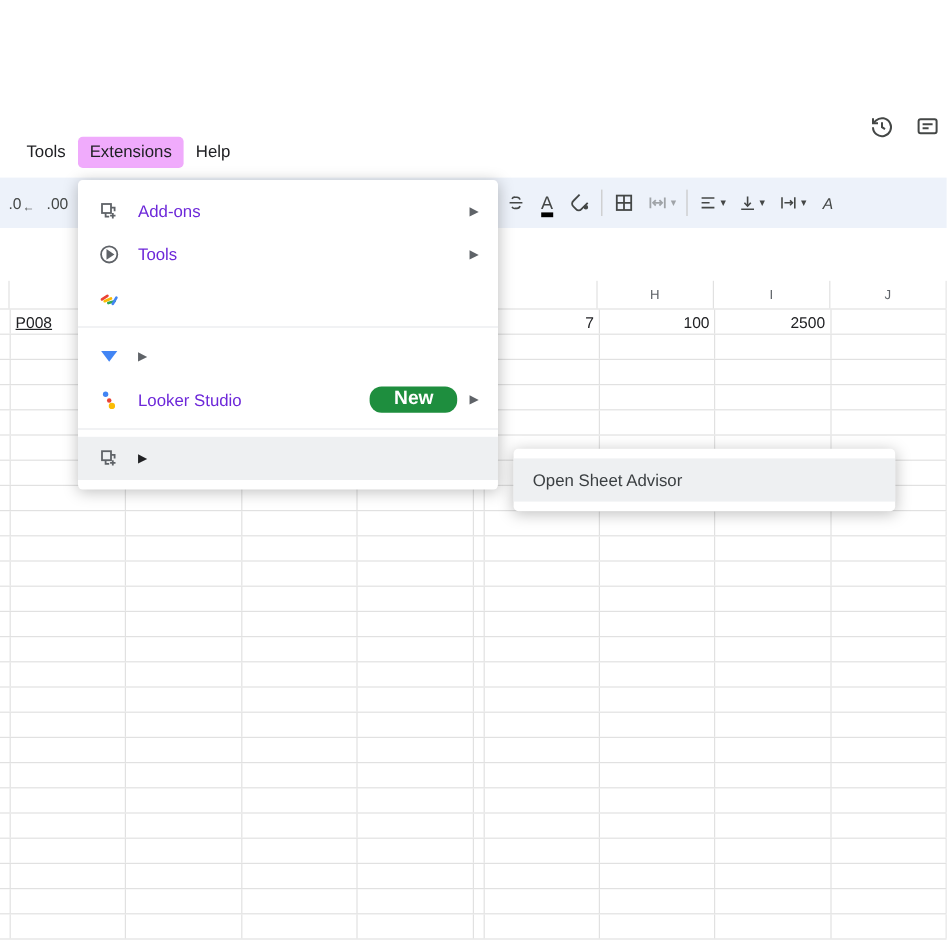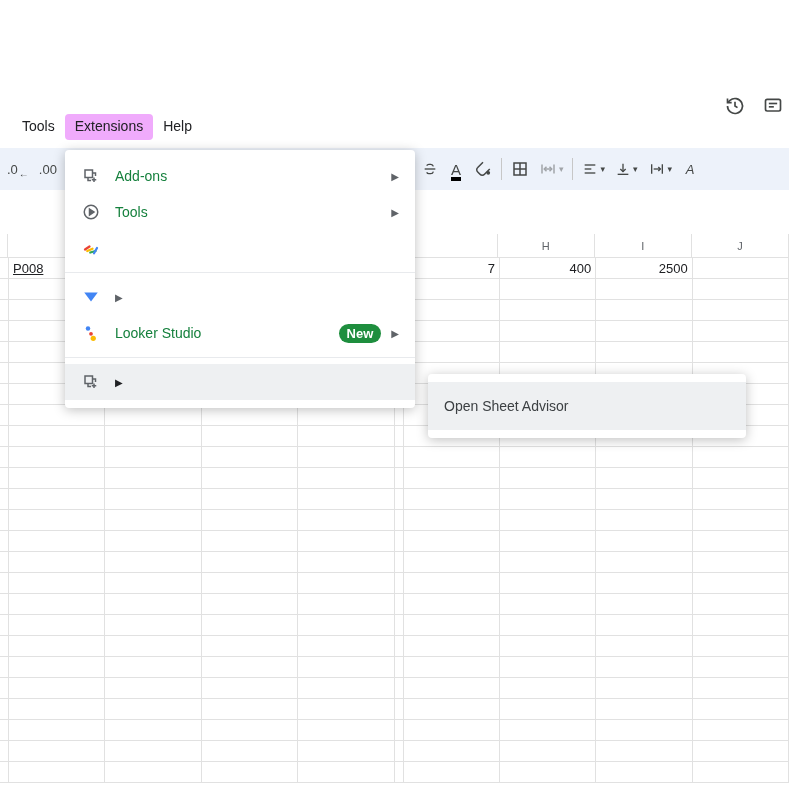--- a/index.html
+++ b/index.html
@@ -18,26 +18,26 @@
   .colh { border-right: 1px solid #e1e1e1; text-align: center; font-size: 11px; color: #5f6368; line-height: 24px; }
   .rowarea { }
   .row { display: flex; height: 21px; border-bottom: 1px solid #e1e1e1; }
   .cell { border-right: 1px solid #e1e1e1; font-size: 13px; padding: 1px 4px; color: #202124; text-align: right; line-height: 19px; overflow: hidden; }
   .cell.left { text-align: left; }
   .colA { width: 9px; } .colB { width: 114px; text-decoration: underline; } .colC { width: 114px; } .colD { width: 114px; } .colE { width: 114px; } .colF { width: 5px; } .colG { width: 114px; } .colH { width: 114px; } .colI { width: 114px; } .colJ { width: 114px; }
   .dropdown { position: absolute; top: 150px; left: 65px; width: 350px; background: #fff; border-radius: 4px; box-shadow: 0 2px 12px rgba(0,0,0,0.25); padding: 8px 0; z-index: 10; }
   .dd-item { display: flex; align-items: center; height: 36px; padding: 0 16px; cursor: pointer; position: relative; }
   .dd-item:hover, .dd-item.hover { background: #eef0f2; }
   .dd-icon { width: 20px; height: 20px; margin-right: 14px; display: flex; align-items: center; justify-content: center; font-size: 16px; }
-  .dd-label { font-size: 14px; color: #15803d; flex: 1; }
+  .dd-label { font-size: 14px; color: #6d28d9; flex: 1; }
   .dd-arrow { font-size: 10px; color: #5f6368; }
   .dd-sep { height: 1px; background: #e8eaed; margin: 6px 0; }
-  .badge-new { background: #1e8e3e; color: #fff; font-size: 13px; font-weight: bold; padding: 2px 8px; border-radius: 10px; margin-right: 10px; }
+  .badge-new { background: #1e8e3e; color: #fff; font-size: 16px; font-weight: bold; padding: 2px 20px; border-radius: 10px; margin-right: 10px; }
   .submenu { position: absolute; top: 374px; left: 428px; width: 318px; background: #fff; border-radius: 4px; box-shadow: 0 2px 12px rgba(0,0,0,0.25); padding: 8px 0; z-index: 11; }
-  .sub-item { display: flex; align-items: center; height: 48px; padding: 0 16px; cursor: pointer; }
+  .sub-item { display: flex; align-items: center; height: 36px; padding: 0 16px; cursor: pointer; }
   .sub-item.hover { background: #eef0f2; }
   .sub-label { font-size: 14px; color: #3c4043; }
   .text-color-icon { position: relative; }
   .text-color-icon .underline { position: absolute; bottom: -3px; left: 0; right: 0; height: 4px; background: #000; }
   svg { display: block; }
 </style>
 </head>
 <body>
 
 <div class="topright">
@@ -153,21 +153,21 @@
   </div>
   <div class="rowarea">
     <div class="row">
       <div class="cell colA"></div>
       <div class="cell colB left">P008</div>
       <div class="cell colC"></div>
         <div class="cell colD"></div>
         <div class="cell colE"></div>
         <div class="cell colF"></div>
       <div class="cell colG">7</div>
-      <div class="cell colH">400</div>
+      <div class="cell colH">100</div>
       <div class="cell colI">2500</div>
       <div class="cell colJ"></div>
     </div>
 
     <div class="row">
         <div class="cell colA"></div>
         <div class="cell colB"></div>
         <div class="cell colC"></div>
         <div class="cell colD"></div>
         <div class="cell colE"></div>

